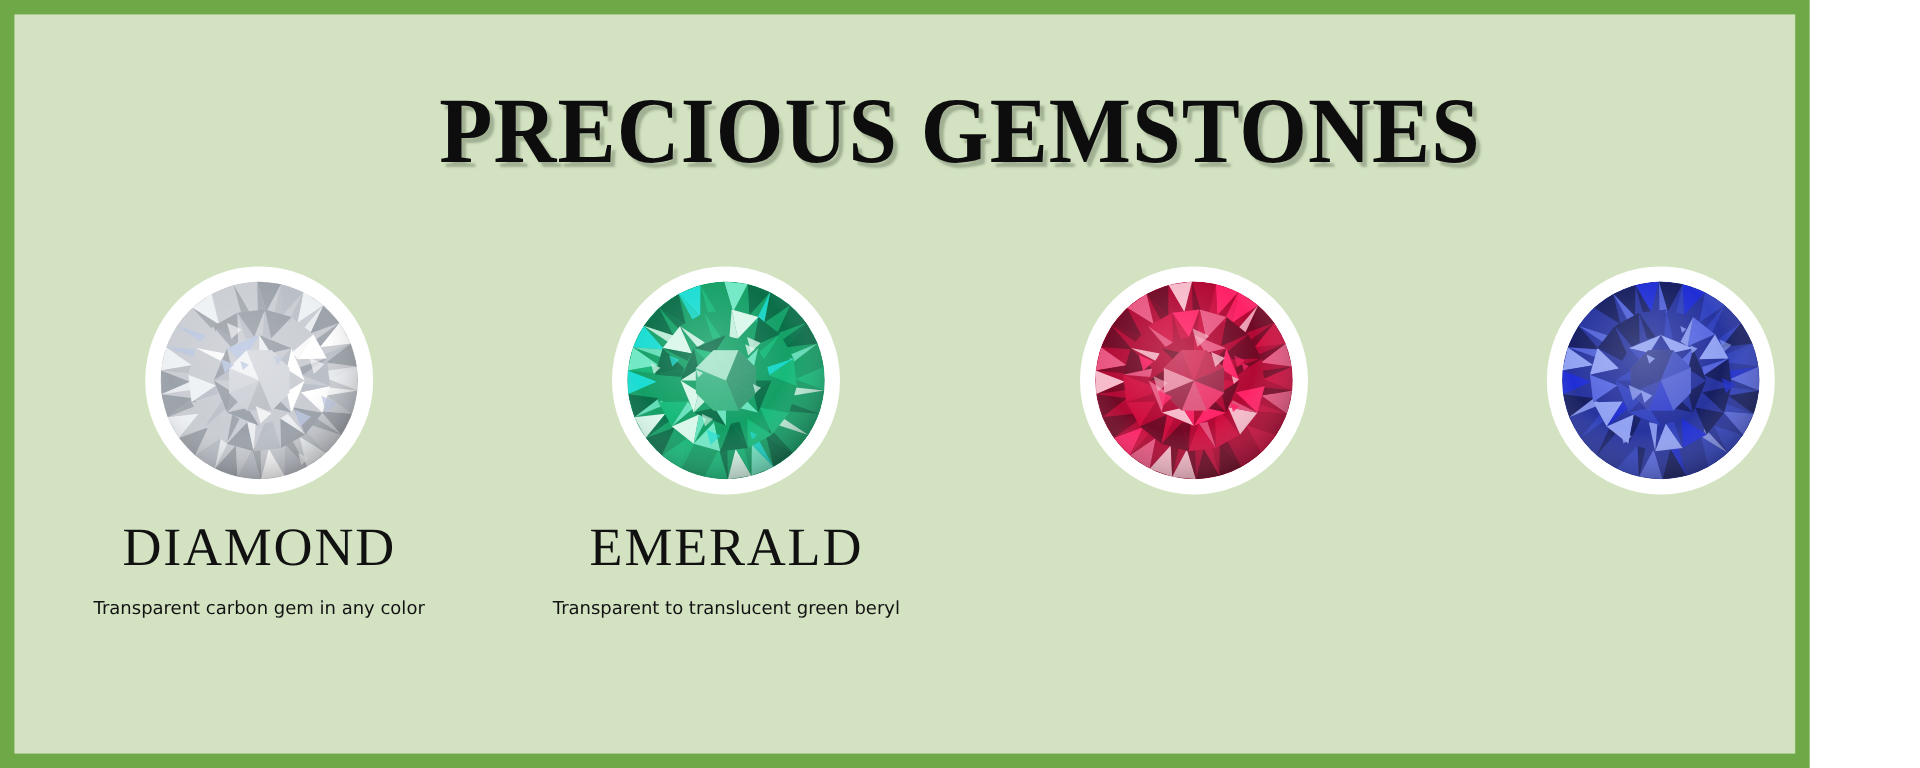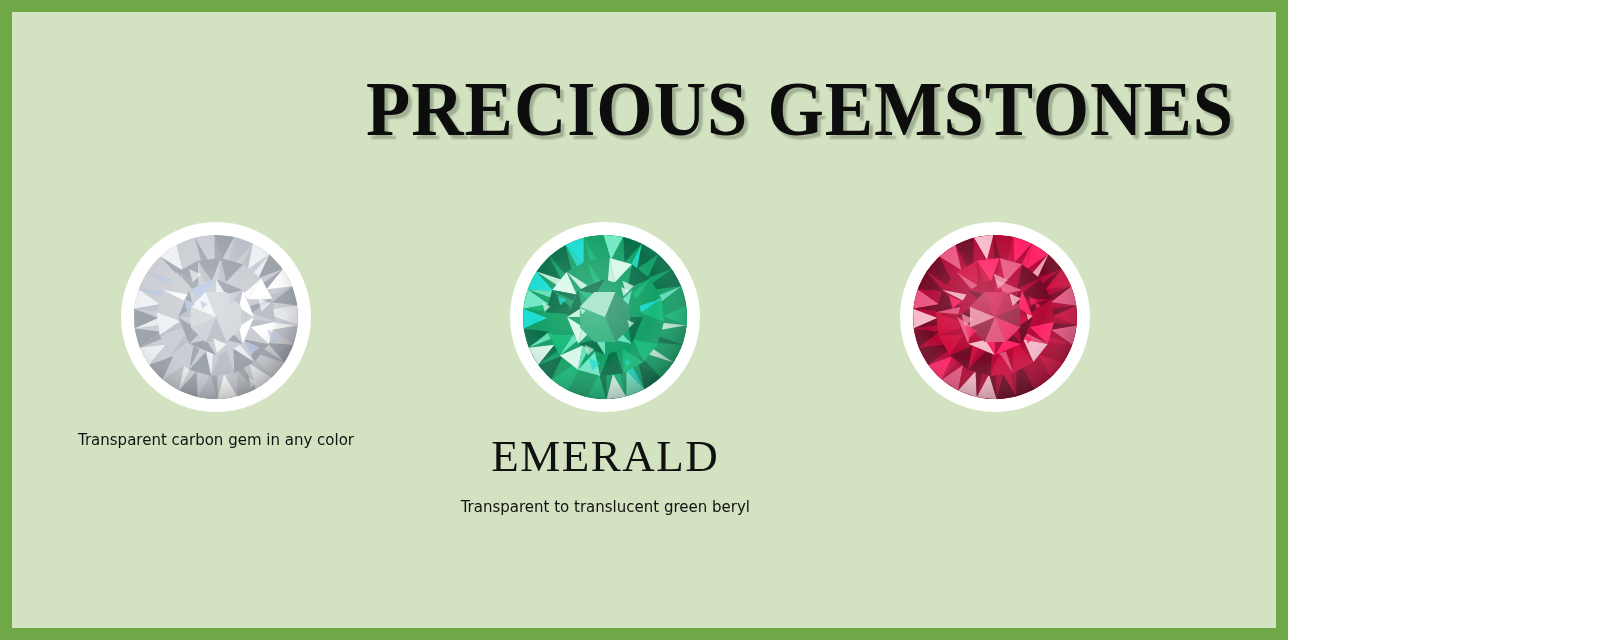--- a/index.html
+++ b/index.html
@@ -2,21 +2,21 @@
 <html><head>
 <meta charset="utf-8">
 <style>
   html, body {
     margin: 0;
     padding: 0;
     background: #ffffff;
   }
   .poster {
     position: relative;
-    width: 1288px;
+    width: 1508px;
     height: 640px;
     box-sizing: border-box;
     background: #d3e3c2;
     border: 12px solid #6fa847;
     overflow: hidden;
     font-family: "Liberation Sans", sans-serif;
   }
   .title {
     position: absolute;
     top: 52px;
@@ -232,20 +232,21 @@
                 <polygon points="81.3,80.7 89.7,84.5 83.8,89.9" fill="#b9c6e2" fill-opacity="0.8269468064885587"></polygon>
                 <polygon points="68.0,42.9 82.5,49.5 72.4,58.9" fill="#ffffff" fill-opacity="0.5836350708035752"></polygon>
                 <polygon points="115.1,75.6 123.4,79.3 117.6,84.7" fill="#b9c6e2" fill-opacity="0.6458988724043593"></polygon>
                 <polygon points="135.6,129.0 151.3,136.0 140.4,146.2" fill="#b9c6e2" fill-opacity="0.8376087491051294"></polygon>
                 <polygon points="161.6,115.2 177.2,122.3 166.2,132.4" fill="#b9c6e2" fill-opacity="0.7145395559142345"></polygon>
                 <circle cx="100" cy="100" r="98" fill="url(#vig1000)"></circle>
               </g>
             </svg>
           </span>
       </div>
+      <div class="gem-name">DIAMOND</div>
       <div class="gem-desc">Transparent carbon gem in any color</div>
     </div>
 
     <div class="card card-emerald">
       <div class="gem-ring">
         <span id="gem-icon-1">
             <svg viewBox="0 0 200 200">
               <defs>
                 <clipPath id="clip1037">
                   <circle cx="100" cy="100" r="98"></circle>

